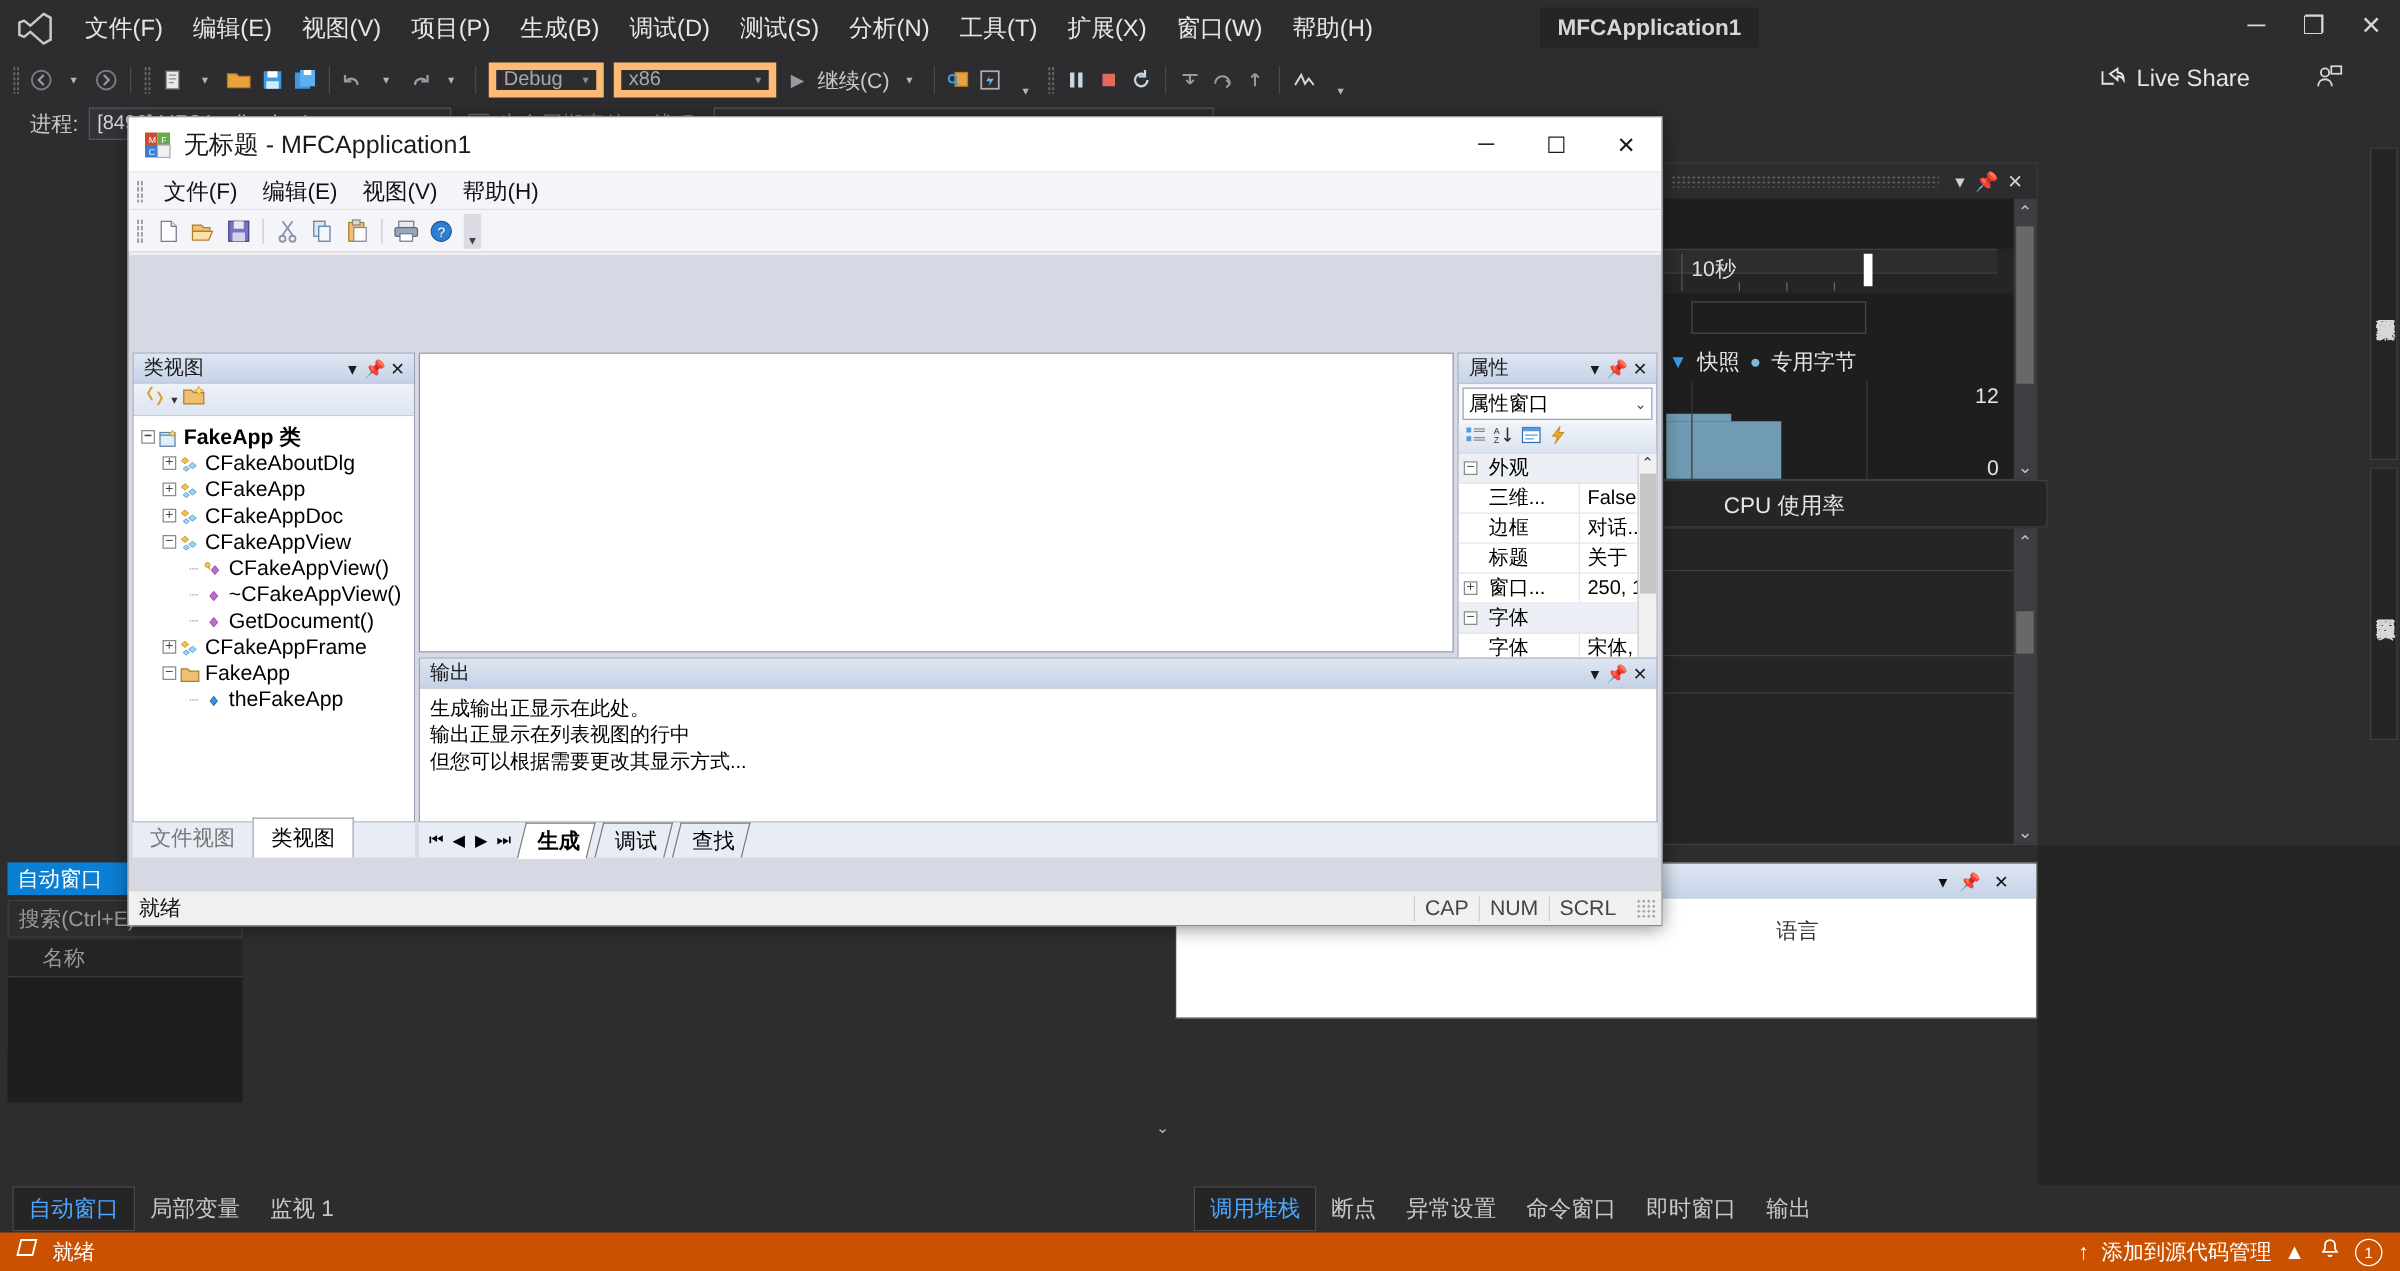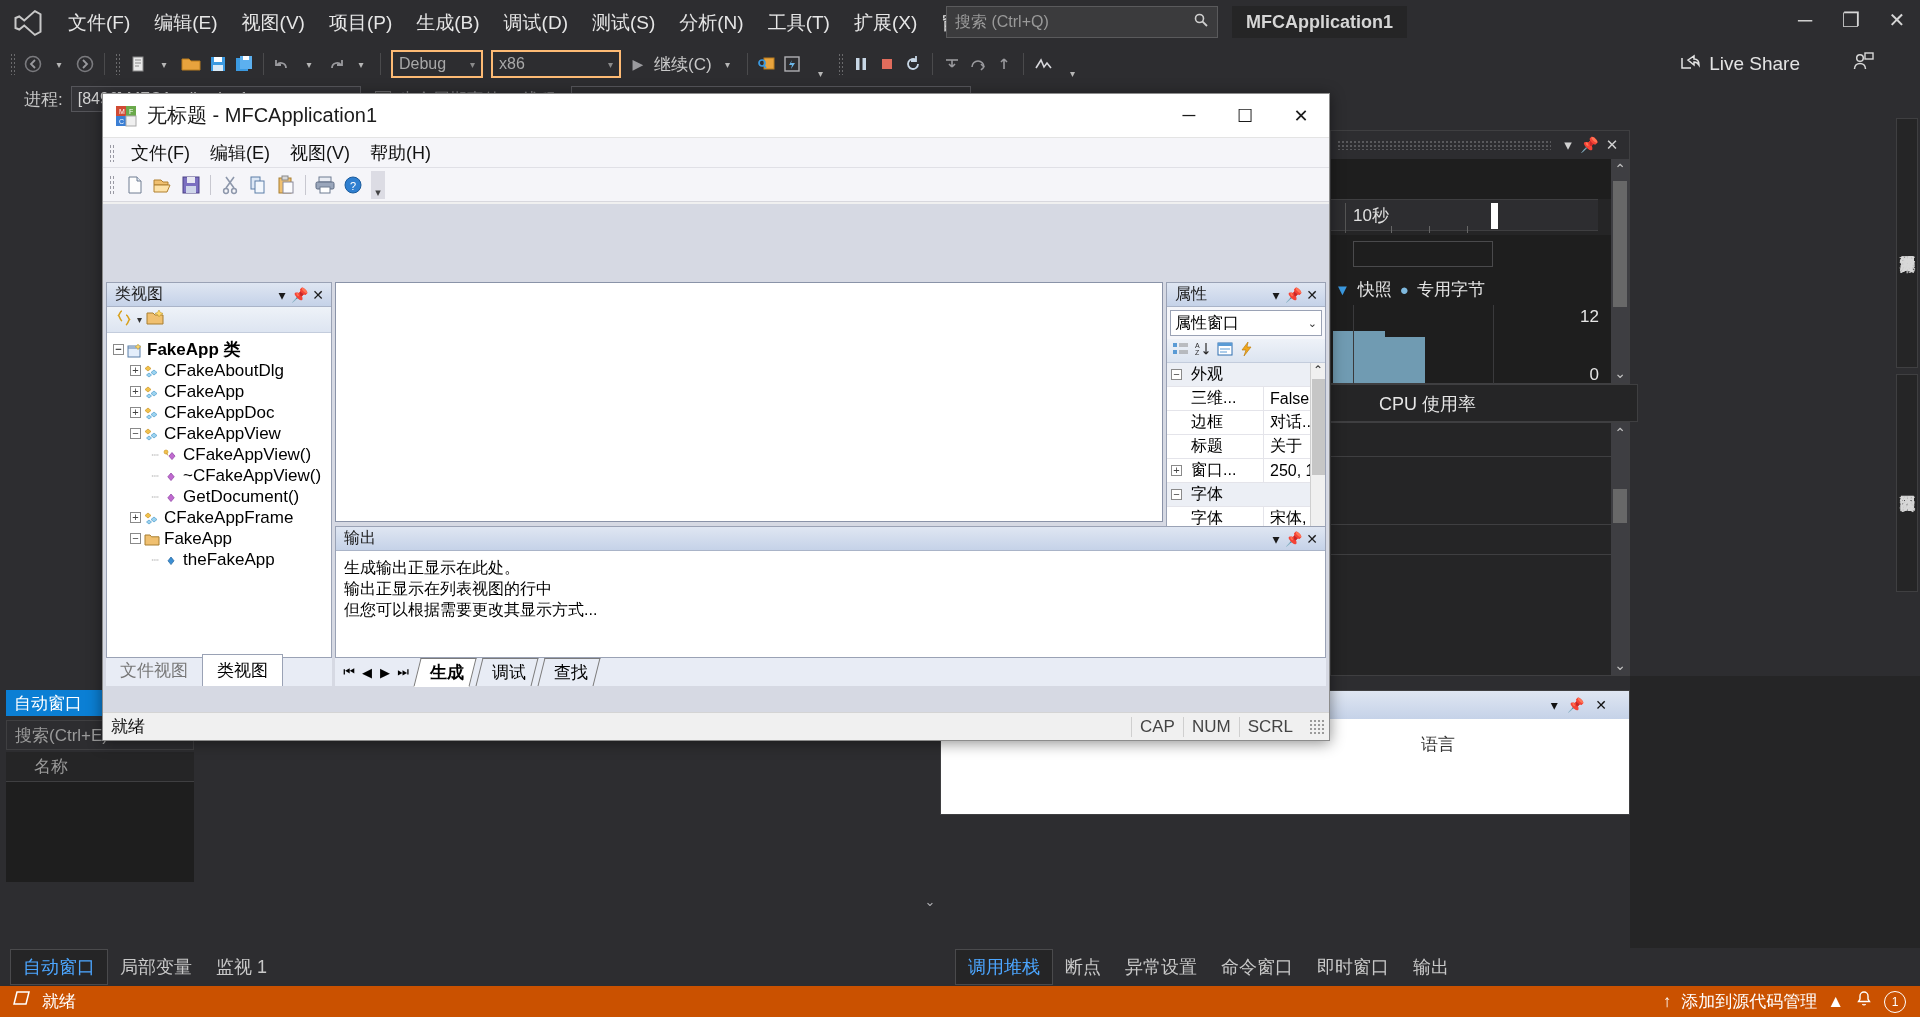--- a/index.html
+++ b/index.html
@@ -41,21 +41,21 @@
   .vs-toolbar {
     position: absolute; left: 0; top: 46px; width: 1920px; height: 36px;
     background: #2d2d30; display: flex; align-items: center; padding-left: 6px;
   }
   .tb-item { display:flex; align-items:center; justify-content:center; height: 30px; min-width: 26px; padding: 0 3px; color:#b6b6b6; font-size:17px;}
   .tb-sep { width: 1px; height: 22px; background: #4a4a4c; margin: 0 6px; }
   .tb-grip { width: 6px; height: 22px; margin: 0 4px;
      background-image: radial-gradient(#6a6a6c 1px, transparent 1px);
      background-size: 3px 4px; }
   .tb-combo {
-    height: 28px; border: 2px solid #fdba74; color: #a8a8a8; font-size: 16px;
+    height: 28px; border: 6px solid #fdba74; color: #a8a8a8; font-size: 16px;
     display: flex; align-items: center; padding: 0 6px; margin: 0 4px; background: #2d2d30;
   }
   .tb-combo .cv { flex: 1; }
   .tb-combo .ar { font-size: 10px; color: #8a8a8a; margin-left: 8px; }
   .liveshare {
     position: absolute; right: 120px; top: 46px; height: 36px; display: flex;
     align-items: center; color: #e4e4e4; font-size: 19px; gap: 8px;
   }
 
   
@@ -309,29 +309,20 @@
     <div class="vs-menu-item">生成(B)</div>
     <div class="vs-menu-item">调试(D)</div>
     <div class="vs-menu-item">测试(S)</div>
     <div class="vs-menu-item">分析(N)</div>
     <div class="vs-menu-item">工具(T)</div>
     <div class="vs-menu-item">扩展(X)</div>
     <div class="vs-menu-item">窗口(W)</div>
     <div class="vs-menu-item">帮助(H)</div>
   </div>
 
-  <div class="vs-search">
-    <div class="ph">搜索 (Ctrl+Q)</div>
-    <div>
-      <svg width="16" height="16" viewBox="0 0 16 16">
-          <circle cx="6.5" cy="6.5" r="4" fill="none" stroke="#cfcfcf" stroke-width="1.6"></circle>
-          <path d="M9.6 9.6 14 14" stroke="#cfcfcf" stroke-width="1.8"></path>
-        </svg>
-    </div>
-  </div>
   <div class="vs-title">MFCApplication1</div>
   <div class="wbtn" style="right:92px">─</div>
   <div class="wbtn" style="right:46px">❐</div>
   <div class="wbtn" style="right:0px">✕</div>
 
   <div class="vs-toolbar">
     <div class="tb-grip"></div>
     <div class="tb-item">
       <svg width="20" height="20" viewBox="0 0 20 20">
           <circle cx="10" cy="10" r="7.5" fill="none" stroke="#7a7a7e" stroke-width="1.6"></circle>
@@ -507,21 +498,21 @@
   <div class="autos-body"></div>
 
   <div class="rpanel" style="left:1330px;top:130px;width:300px;height:254px">
     <div class="rpanel-head">
       <span class="dots"></span>
       <span class="rp-ico">▾</span>
       <span class="rp-ico">📌</span>
       <span class="rp-ico">✕</span>
     </div>
     <div style="position:absolute;left:0;top:28px;right:18px;height:40px;background:#1e1e1e"></div>
-    <div class="diag-row" style="position:absolute;left:0;top:68px;right:31px;height:32px">
+    <div class="diag-row" style="position:absolute;left:0;top:68px;right:31px;height:20px">
       <div style="position:absolute;left:14px;top:3px;width:1px;height:30px;background:#555"></div>
       <div class="ruler" style="position:absolute;left:22px;top:4px">10秒</div>
       <div style="position:absolute;left:160px;top:3px;width:7px;height:26px;background:#fff"></div>
       <div style="position:absolute;left:60px;top:26px;width:1px;height:7px;background:#666"></div>
       <div style="position:absolute;left:98px;top:26px;width:1px;height:7px;background:#666"></div>
       <div style="position:absolute;left:136px;top:26px;width:1px;height:7px;background:#666"></div>
     </div>
     <div style="position:absolute;left:0;top:104px;right:18px;height:38px;background:#1e1e1e">
       <div style="position:absolute;left:22px;top:6px;width:140px;height:26px;border:1px solid #4a4a4c"></div>
     </div>

